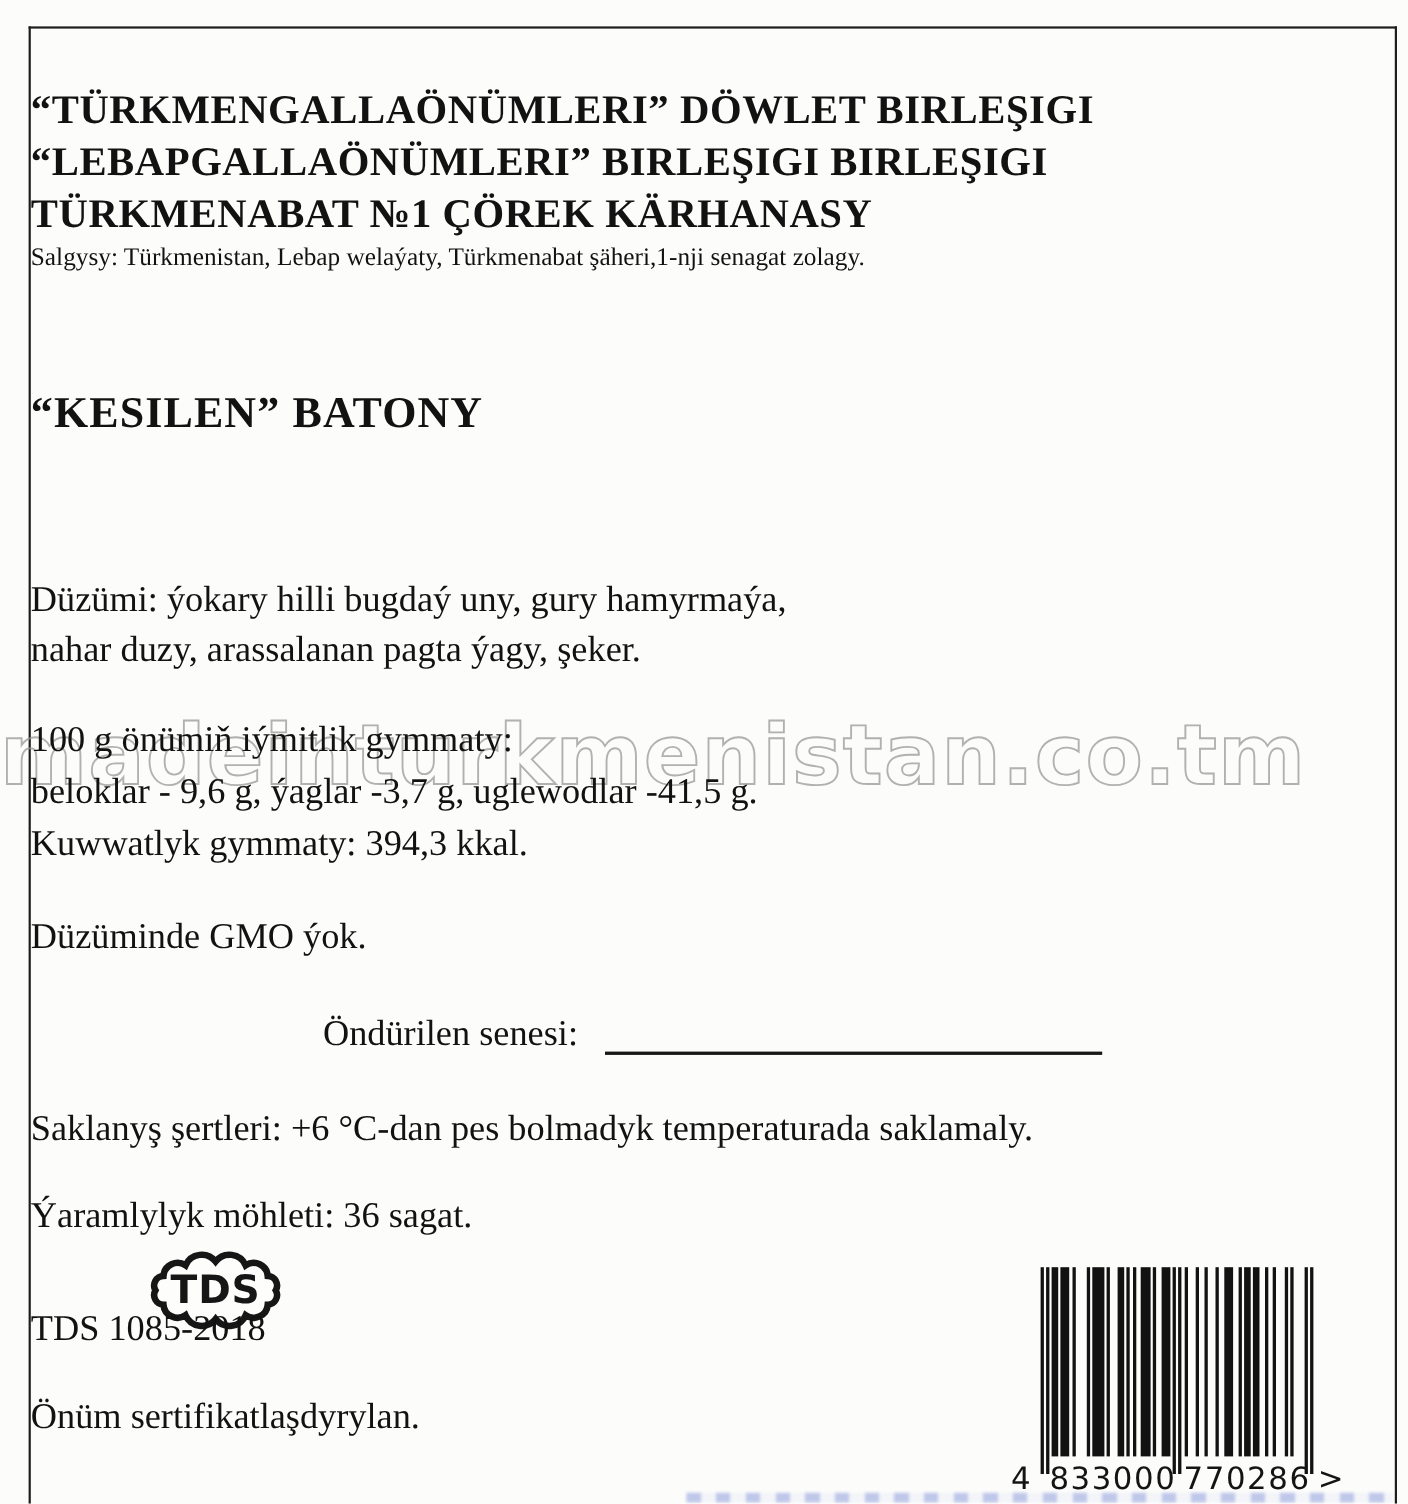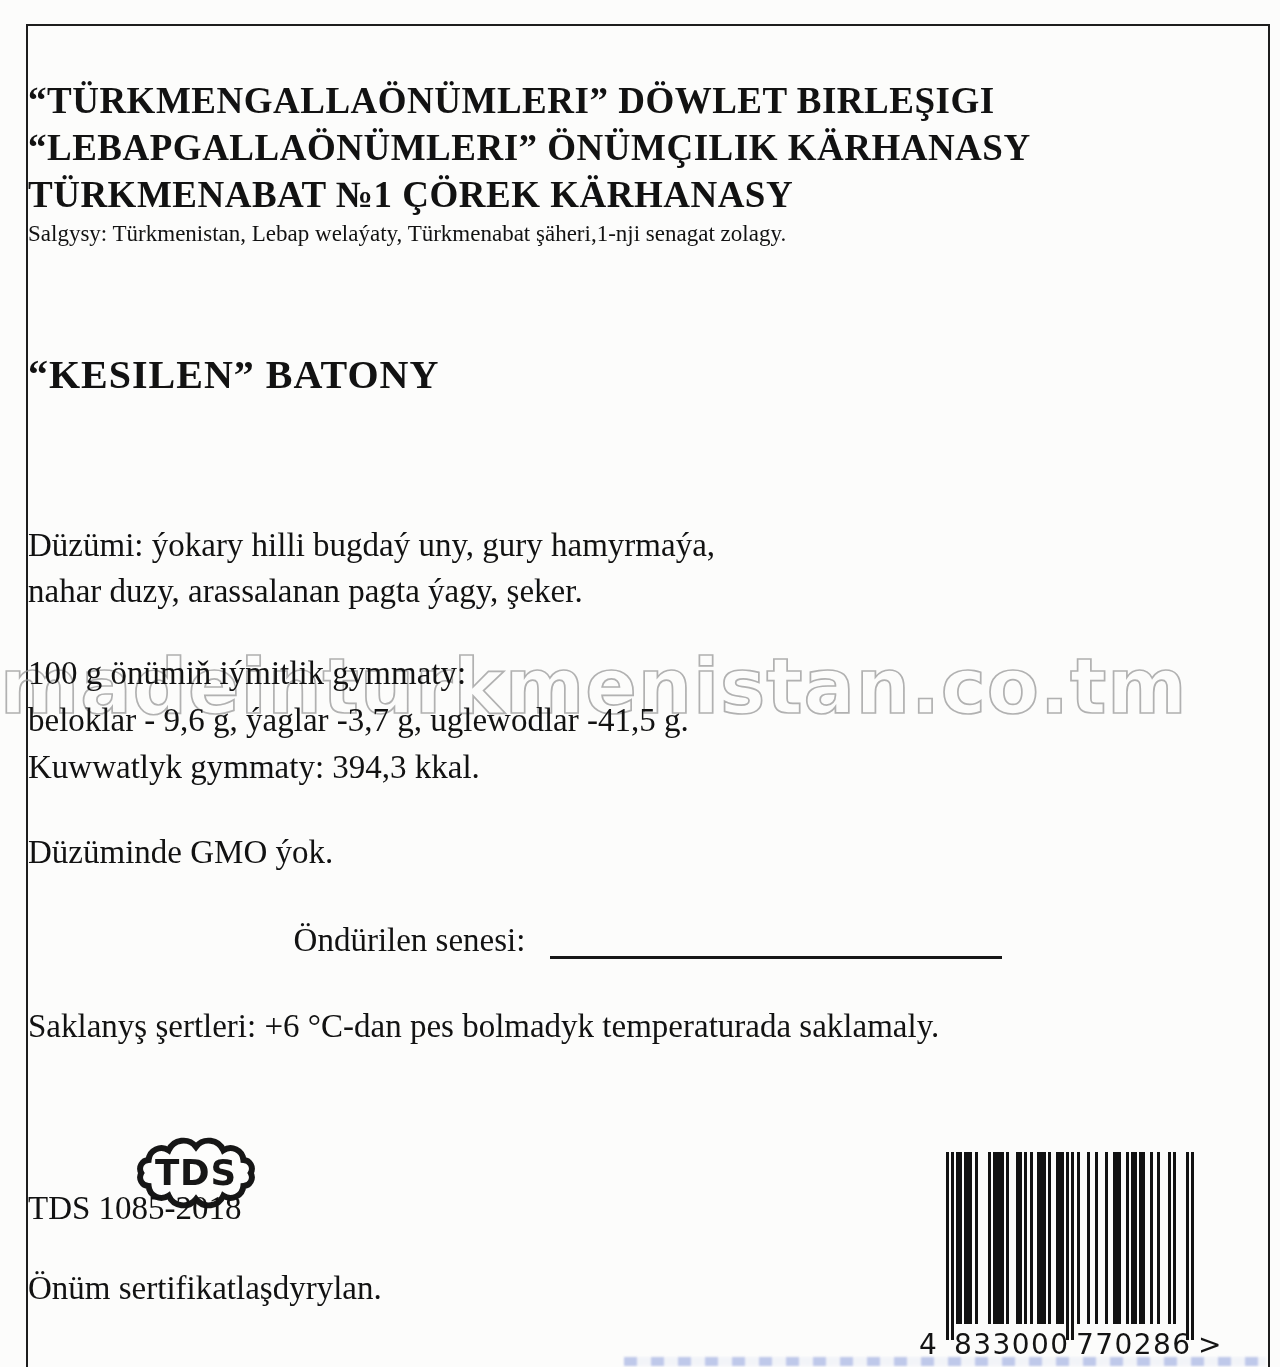--- a/index.html
+++ b/index.html
@@ -74,21 +74,21 @@
 </head>
 <body>
 
 <div class="page">
 
   <div class="frame"></div>
 
   <div class="watermark">madeinturkmenistan.co.tm</div>
 
   <div class="line h" style="top:80px">“TÜRKMENGALLAÖNÜMLERI” DÖWLET BIRLEŞIGI</div>
-  <div class="line h" style="top:127px">“LEBAPGALLAÖNÜMLERI” ÖNÜMÇILIK KÄRHANASY</div>
+  <div class="line h" style="top:127px">“LEBAPGALLAÖNÜMLERI” BIRLEŞIGI BIRLEŞIGI</div>
   <div class="line h" style="top:174px">TÜRKMENABAT №1 ÇÖREK KÄRHANASY</div>
   <div class="line addr" style="top:221px">Salgysy: Türkmenistan, Lebap welaýaty, Türkmenabat şäheri,1-nji senagat zolagy.</div>
 
   <div class="line product" style="top:352px">“KESILEN” BATONY</div>
 
 
   <div class="line body-t" style="top:527px">Düzümi: ýokary hilli bugdaý uny, gury hamyrmaýa,</div>
   <div class="line body-t" style="top:573px">nahar duzy, arassalanan pagta ýagy, şeker.</div>
 
   <div class="line body-t" style="top:655px">100 g önümiň iýmitlik gymmaty:</div>
@@ -97,20 +97,21 @@
 
   <div class="line body-t" style="top:834px">Düzüminde GMO ýok.</div>
 
   <div class="date-row">
     <span>Öndürilen senesi:</span>
     <span class="date-underline"></span>
   </div>
 
   <div class="line body-t" style="top:1008px">Saklanyş şertleri: +6 °C-dan pes bolmadyk temperaturada saklamaly.</div>
 
+  <div class="line body-t" style="top:1087px">Ýaramlylyk möhleti: 36 sagat.</div>
 
   <svg class="tds-seal" width="156" height="84" viewBox="-8 -8 172 106">
     <path id="seal-path" fill="#fdfdfc" stroke="#161616" stroke-width="7.5" d="M78.0,12.0 A20.2,20.2 0 0 1 112.5,16.4 A16.2,16.2 0 0 1 137.8,28.5 A11.0,11.0 0 0 1 147.0,45.0 A11.0,11.0 0 0 1 137.8,61.5 A16.2,16.2 0 0 1 112.5,73.6 A20.2,20.2 0 0 1 78.0,78.0 A20.2,20.2 0 0 1 43.5,73.6 A16.2,16.2 0 0 1 18.2,61.5 A11.0,11.0 0 0 1 9.0,45.0 A11.0,11.0 0 0 1 18.2,28.5 A16.2,16.2 0 0 1 43.5,16.4 A20.2,20.2 0 0 1 78.0,12.0 Z"></path>
     <text x="78" y="60" text-anchor="middle" fill="#161616">TDS</text>
   </svg>
 
   <div class="line body-t" style="top:1190px">TDS 1085-2018</div>
 
   <div class="line body-t" style="top:1270px">Önüm sertifikatlaşdyrylan.</div>
 

